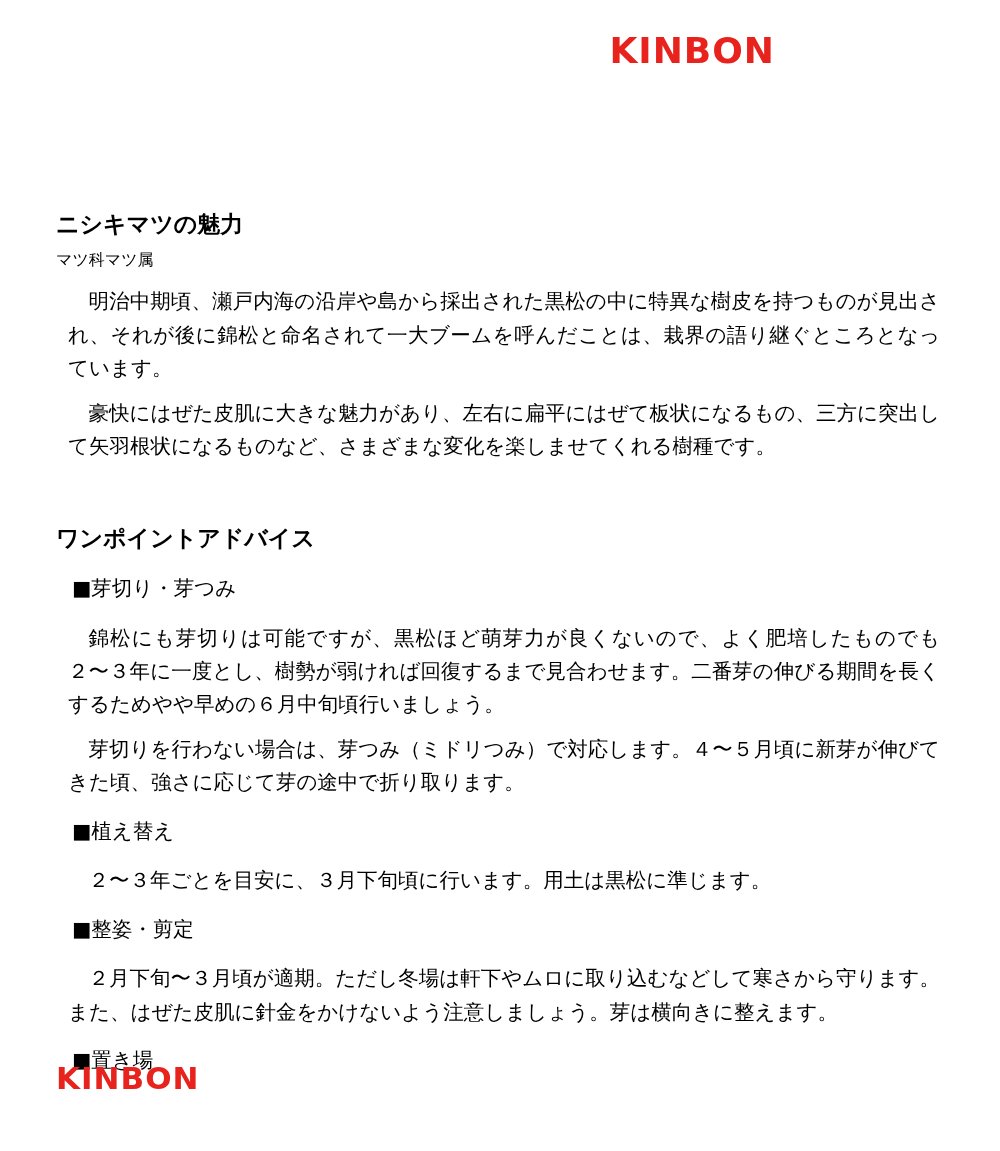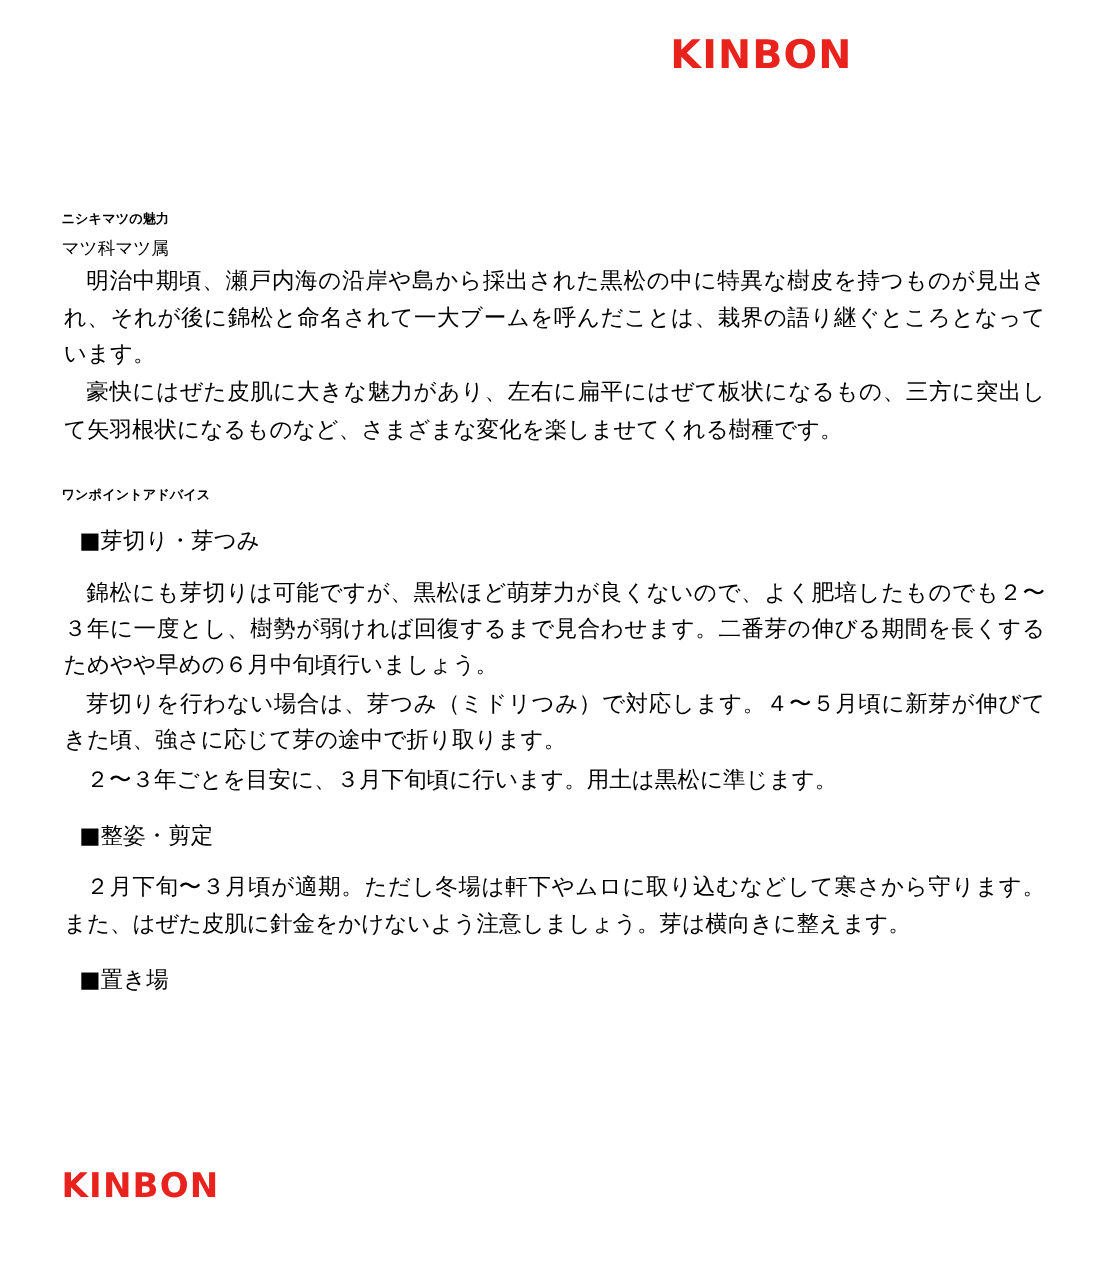--- a/index.html
+++ b/index.html
@@ -51,36 +51,36 @@
     white-space: nowrap;
   }
   .content {
     position: absolute;
     top: 190px;
     left: 56px;
     width: 896px;
   }
   h2.section-head {
     font-family: "DejaVu Sans", sans-serif;
-    font-size: 12px;
+    font-size: 23px;
     font-weight: bold;
-    margin: 0 0 6px 0;
+    margin: 17px 0 6px 0;
     line-height: 1.5;
   }
   .lead {
     font-family: "DejaVu Sans", sans-serif;
     font-size: 16px;
     margin: 0 0 2px 0;
     line-height: 1.55;
   }
   p.para {
-    font-family: Liberation Mono, monospace;
+    font-family: Liberation Sans, sans-serif;
     font-size: 20.5px;
     line-height: 1.62;
-    margin: 2px;
+    margin: 12px;
     text-align: justify;
     text-justify: inter-ideograph;
     text-indent: 1em;
   }
   .gap-block { height: 30px; }
   .subhead {
     font-family: "DejaVu Sans", sans-serif;
     font-size: 20.5px;
     line-height: 1.6;
     margin: 16px;
@@ -112,20 +112,21 @@
     <p class="para">豪快にはぜた皮肌に大きな魅力があり、左右に扁平にはぜて板状になるもの、三方に突出して矢羽根状になるものなど、さまざまな変化を楽しませてくれる樹種です。</p>
 
     <div class="gap-block"></div>
 
     <h2 class="section-head">ワンポイントアドバイス</h2>
 
     <div class="subhead">■芽切り・芽つみ</div>
     <p class="para">錦松にも芽切りは可能ですが、黒松ほど萌芽力が良くないので、よく肥培したものでも２〜３年に一度とし、樹勢が弱ければ回復するまで見合わせます。二番芽の伸びる期間を長くするためやや早めの６月中旬頃行いましょう。</p>
     <p class="para">芽切りを行わない場合は、芽つみ（ミドリつみ）で対応します。４〜５月頃に新芽が伸びてきた頃、強さに応じて芽の途中で折り取ります。</p>
 
+    <div class="subhead">■植え替え</div>
     <p class="para">２〜３年ごとを目安に、３月下旬頃に行います。用土は黒松に準じます。</p>
 
     <div class="subhead">■整姿・剪定</div>
     <p class="para">２月下旬〜３月頃が適期。ただし冬場は軒下やムロに取り込むなどして寒さから守ります。また、はぜた皮肌に針金をかけないよう注意しましょう。芽は横向きに整えます。</p>
 
     <div class="subhead">■置き場</div>
 
   </div>
 
   <div class="brand-bottom">KINBON</div>

